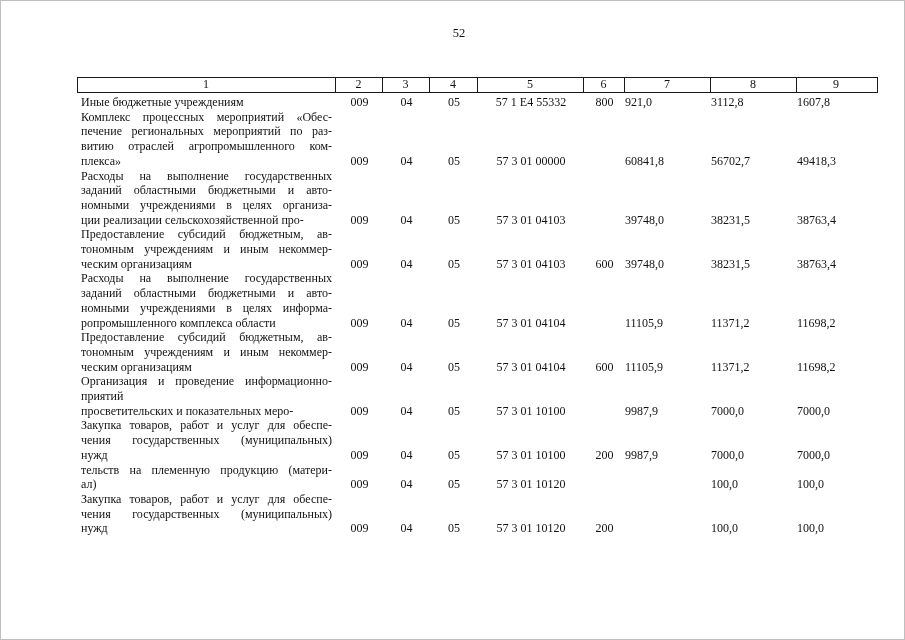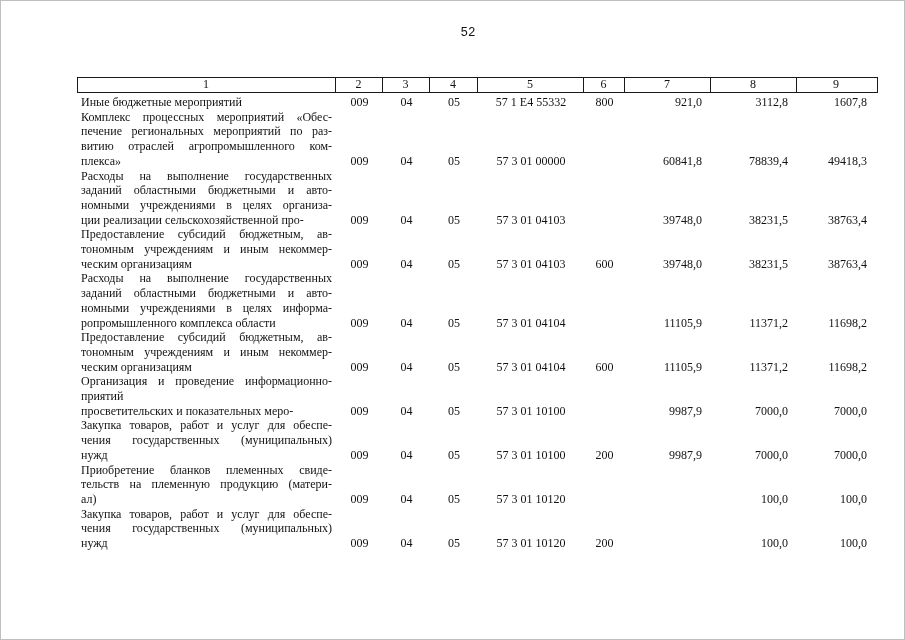--- a/index.html
+++ b/index.html
@@ -13,26 +13,25 @@
     position: relative;
     width: 905px;
     height: 640px;
     background: #ffffff;
     border: 1px solid #bfbfbf;
     overflow: hidden;
   }
   .page-number {
     position: absolute;
     top: 25px;
-    left: 77px;
+    left: 68px;
     width: 780px;
     text-align: center;
     font-size: 12.5px;
     line-height: 15px;
-    font-family: Liberation Mono, monospace;
   }
   .table {
     position: absolute;
     left: 77px;
     top: 76px;
     width: 798px;
     font-size: 12px;
   }
   .thead {
     display: grid;
@@ -54,21 +53,21 @@
   .row {
     display: grid;
     grid-template-columns: 258px 47px 47px 48px 106px 41px 86px 86px 79px;
   }
   .cell {
     align-self: end;
     line-height: 14.7px;
     white-space: nowrap;
   }
   .cell.center { text-align: center; font-family: Liberation Serif, serif; }
-  .cell.right  { text-align: right; padding-right: 9px; }
+  .cell.right  { padding-right: 9px; }
   .cell.name {
     align-self: stretch;
     padding: 0 4px 0 3px;
     white-space: normal;
   }
   .line {
     line-height: 14.7px;
     text-align: justify;
     text-align-last: justify;
   }
@@ -88,21 +87,21 @@
         <div class="th">4</div>
         <div class="th">5</div>
         <div class="th">6</div>
         <div class="th">7</div>
         <div class="th">8</div>
         <div class="th">9</div>
       </div>
     <div class="tbody" id="tbody">
         <div class="row">
           <div class="cell name">
-            <div class="line">Иные бюджетные мероприятий</div>
+            <div class="line">Иные бюджетные учреждениям</div>
           </div>
           <div class="cell center">009</div>
           <div class="cell center">04</div>
           <div class="cell center">05</div>
           <div class="cell center">57 1 E4 55332</div>
           <div class="cell center">800</div>
           <div class="cell right">921,0</div>
           <div class="cell right">3112,8</div>
           <div class="cell right">1607,8</div>
         </div>
@@ -112,21 +111,21 @@
             <div class="line">печение региональных мероприятий по раз-</div>
             <div class="line">витию отраслей агропромышленного ком-</div>
             <div class="line">плекса»</div>
           </div>
           <div class="cell center">009</div>
           <div class="cell center">04</div>
           <div class="cell center">05</div>
           <div class="cell center">57 3 01 00000</div>
           <div class="cell center"></div>
           <div class="cell right">60841,8</div>
-          <div class="cell right">78839,4</div>
+          <div class="cell right">56702,7</div>
           <div class="cell right">49418,3</div>
         </div>
         <div class="row">
           <div class="cell name">
             <div class="line">Расходы на выполнение государственных</div>
             <div class="line">заданий областными бюджетными и авто-</div>
             <div class="line">номными учреждениями в целях организа-</div>
             <div class="line">ции реализации сельскохозяйственной про-</div>
           </div>
           <div class="cell center">009</div>
@@ -209,21 +208,20 @@
           <div class="cell center">04</div>
           <div class="cell center">05</div>
           <div class="cell center">57 3 01 10100</div>
           <div class="cell center">200</div>
           <div class="cell right">9987,9</div>
           <div class="cell right">7000,0</div>
           <div class="cell right">7000,0</div>
         </div>
         <div class="row">
           <div class="cell name">
-            <div class="line">Приобретение бланков племенных свиде-</div>
             <div class="line">тельств на племенную продукцию (матери-</div>
             <div class="line">ал)</div>
           </div>
           <div class="cell center">009</div>
           <div class="cell center">04</div>
           <div class="cell center">05</div>
           <div class="cell center">57 3 01 10120</div>
           <div class="cell center"></div>
           <div class="cell right"></div>
           <div class="cell right">100,0</div>

